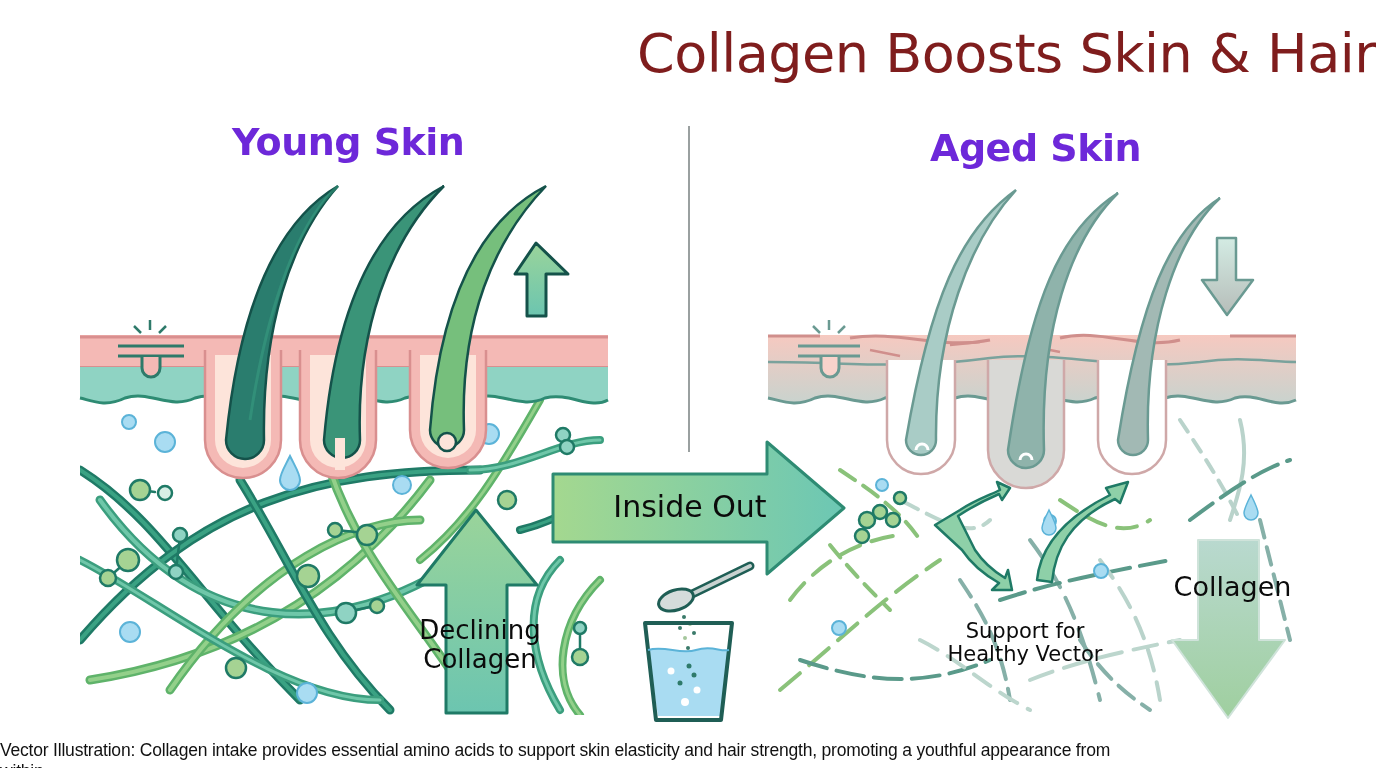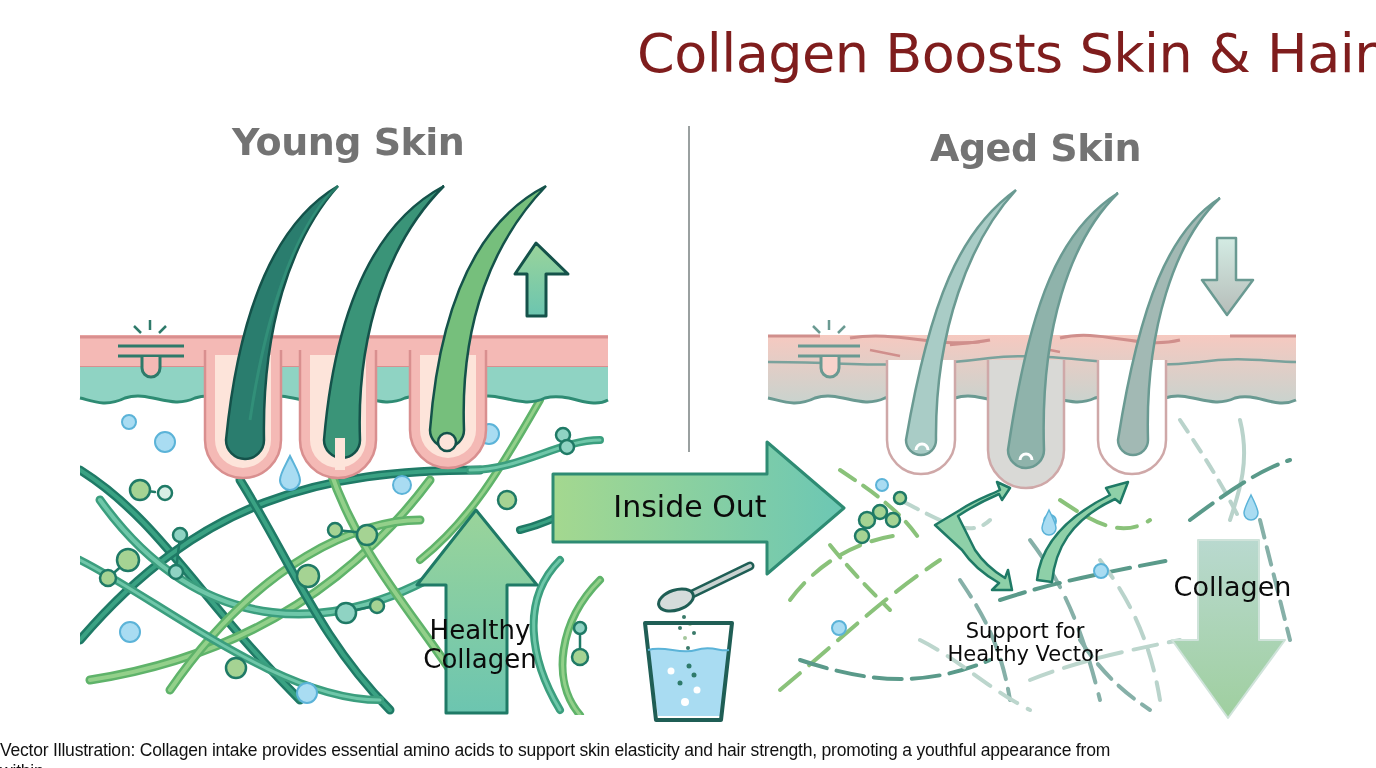--- a/index.html
+++ b/index.html
@@ -1,18 +1,18 @@
 <!DOCTYPE html>
 <html><head>
 <meta charset="utf-8">
 <style>
   html, body { margin: 0; padding: 0; background: #ffffff; }
   body { width: 1376px; height: 768px; position: relative; overflow: hidden; font-family: "DejaVu Sans", sans-serif; }
   .title { position: absolute; left: 0; top: 22px; width: 1376px; text-align: right; font-weight: normal; font-size: 54px; letter-spacing: -0.5px; color: #7f1d1d; }
-  .panel-title { position: absolute; top: 120px; font-weight: bold; font-size: 38px; color: #737373; letter-spacing: -0.5px; }
+  .panel-title { position: absolute; top: 120px; font-weight: bold; font-size: 38px; color: #6d28d9; letter-spacing: -0.5px; }
   .pt-left { left: 232px; }
   .pt-right { left: 930px; margin-top: 6px; }
   .divider { position: absolute; left: 688px; top: 126px; width: 2px; height: 326px; background: #9aa0a0; }
   .caption { position: absolute; left: 0; width: 1160px; top: 740px; text-align: left; font-family: "Liberation Sans", sans-serif; font-size: 17.5px; color: #111; letter-spacing: -0.2px; }
   svg.art { position: absolute; left: 0; top: 0; }
   .lbl { position: absolute; font-weight: normal; color: #0b0b0b; text-align: center; line-height: 1.1; }
   .lbl-abundant { left: 400px; top: 616px; width: 160px; font-size: 26px; }
   .lbl-inside { left: 580px; top: 490px; width: 220px; font-size: 30px; }
   .lbl-support { left: 940px; top: 620px; width: 170px; font-size: 21px; text-align: center; }
   .lbl-declining { left: 1160px; top: 572px; width: 145px; font-size: 27px; }
@@ -277,21 +277,21 @@
 
     <path d="M1198,540 L1259,540 L1259,640 L1285,640 L1228,718 L1172,640 L1198,640 Z" fill="url(#gDown)" stroke="#cfe3da" stroke-width="2" stroke-linejoin="round"></path>
     <g fill="#a9dcf2" stroke="#5bb3d8" stroke-width="1.5">
       <path d="M1049,510 C1044,520 1042,524 1042,528 A7,7 0 0 0 1056,528 C1056,524 1054,520 1049,510 Z"></path>
       <path d="M1251,495 C1246,505 1244,509 1244,513 A7,7 0 0 0 1258,513 C1258,509 1256,505 1251,495 Z"></path>
     </g>
   </g>
 </svg>
 
 <div class="lbl lbl-abundant">
-  <div>Healthy</div>
+  <div>Declining</div>
   <div>Collagen</div>
 </div>
 <div class="lbl lbl-inside">Inside Out</div>
 <div class="lbl lbl-support">
   <div>Support for</div>
   <div>Healthy Vector</div>
 </div>
 <div class="lbl lbl-declining">
   <div>Collagen</div>
 </div>

